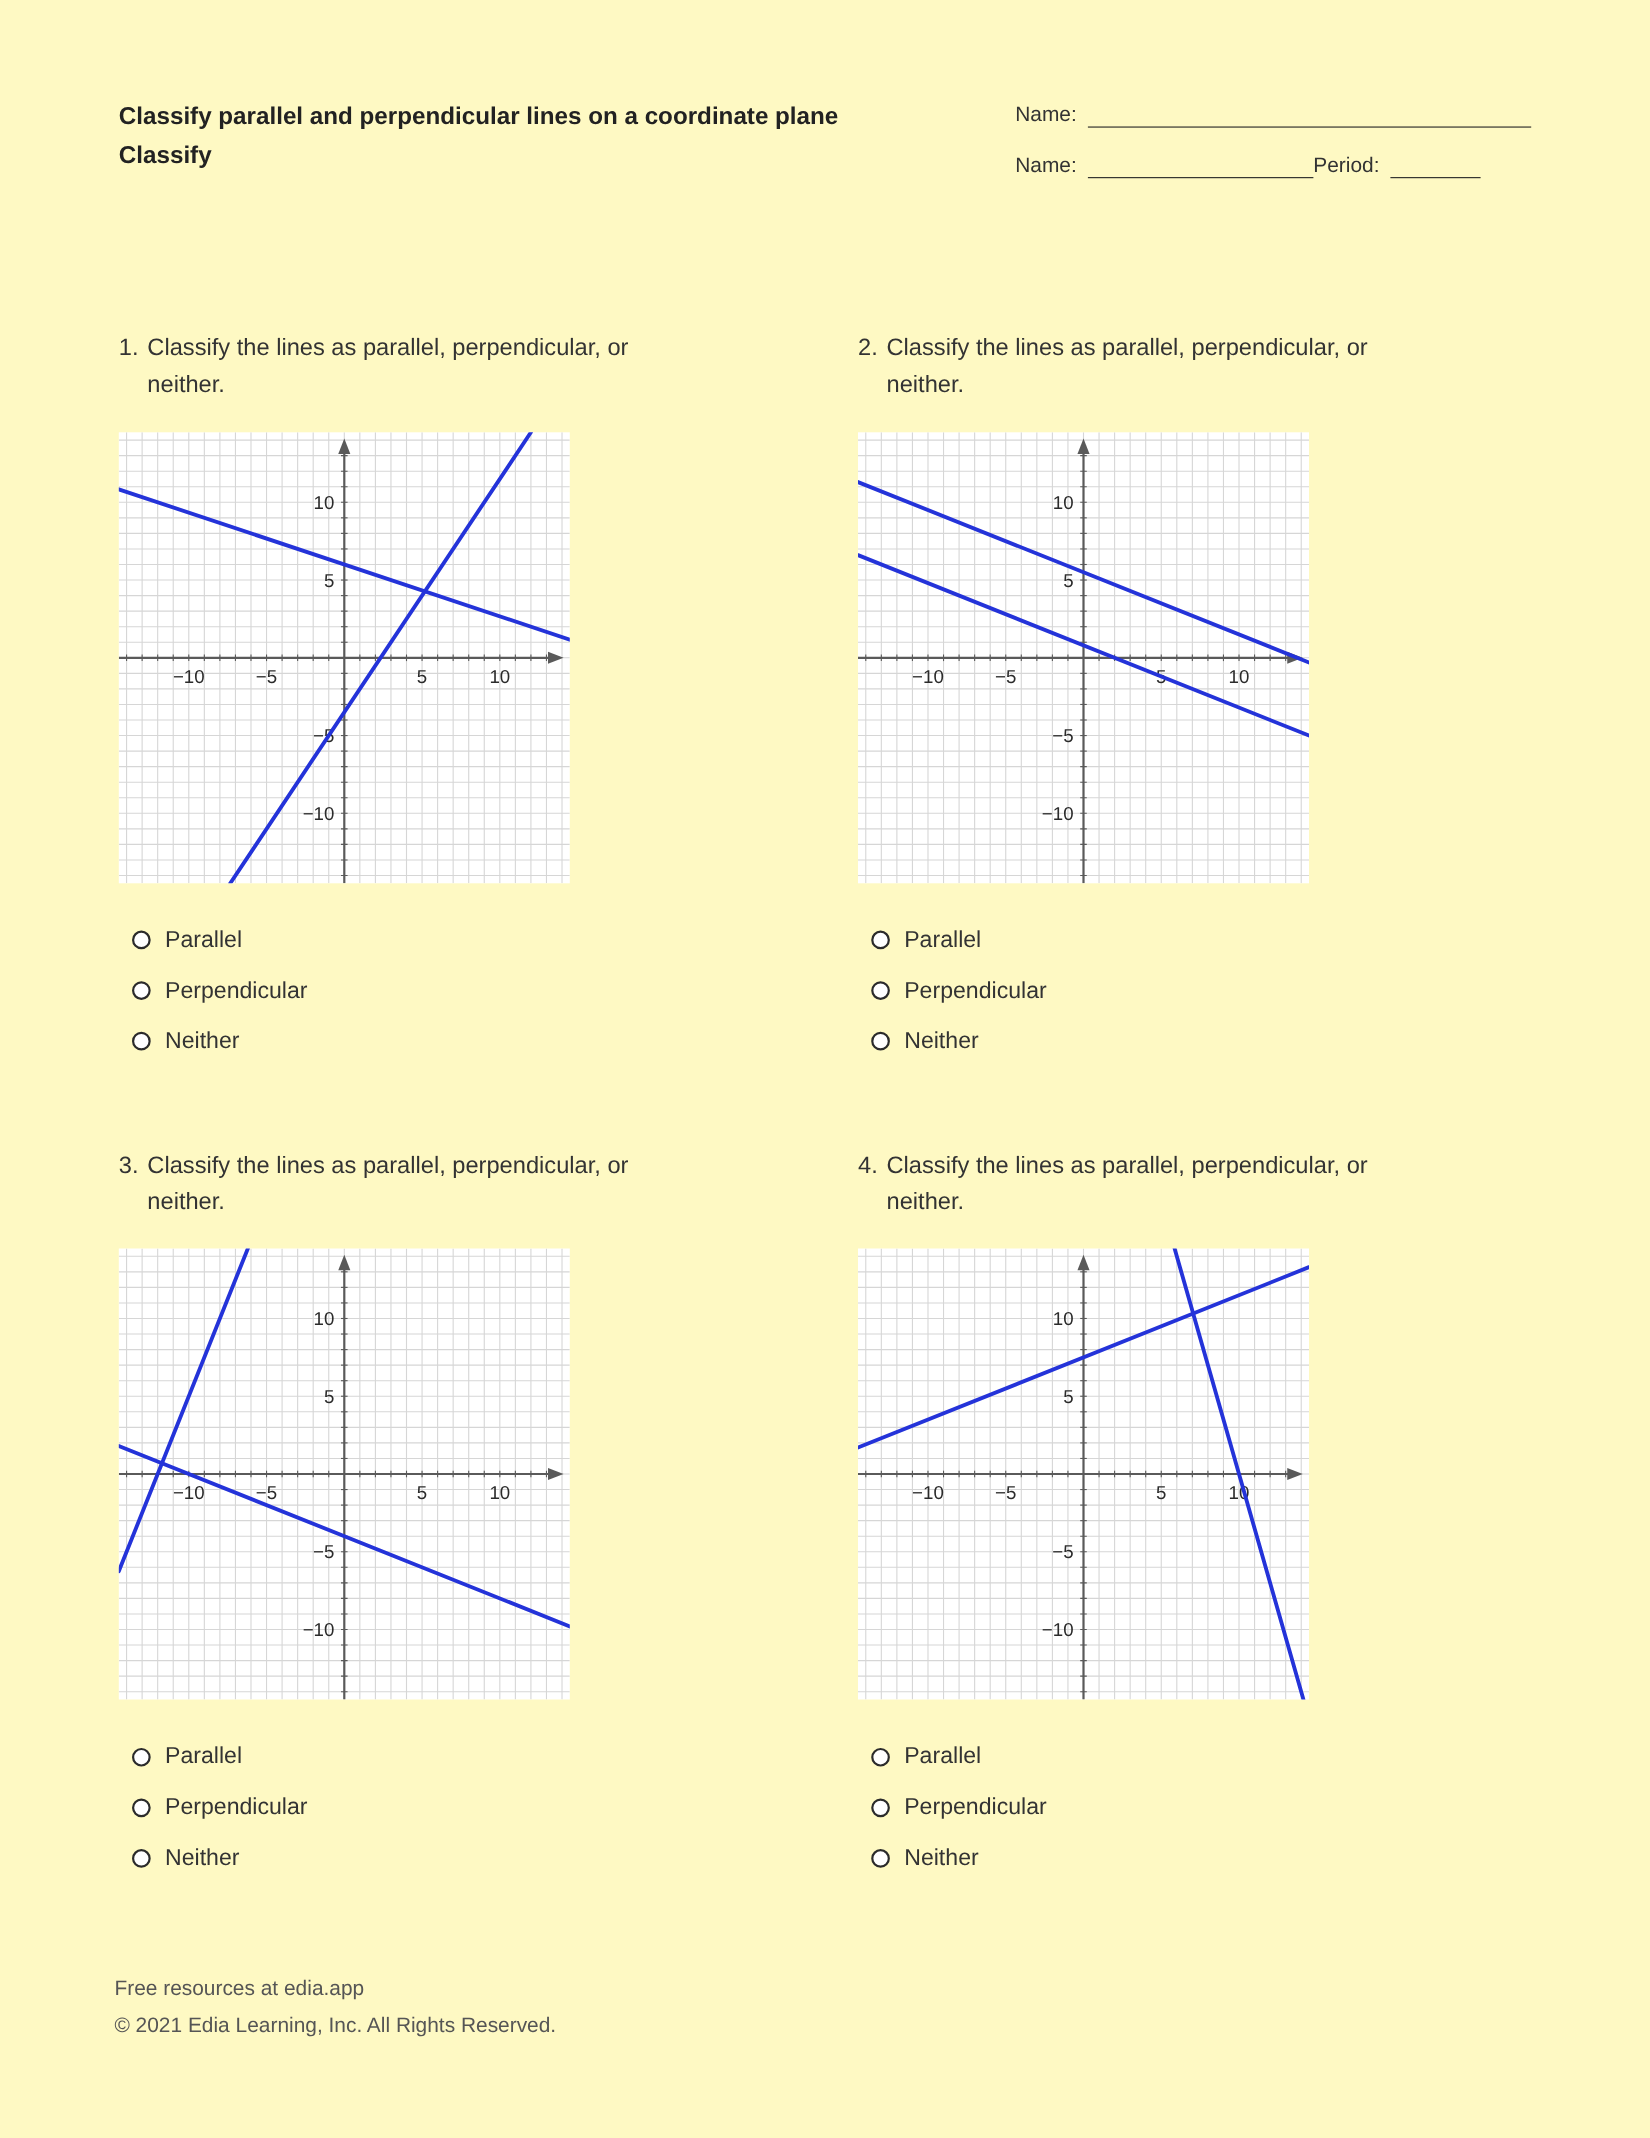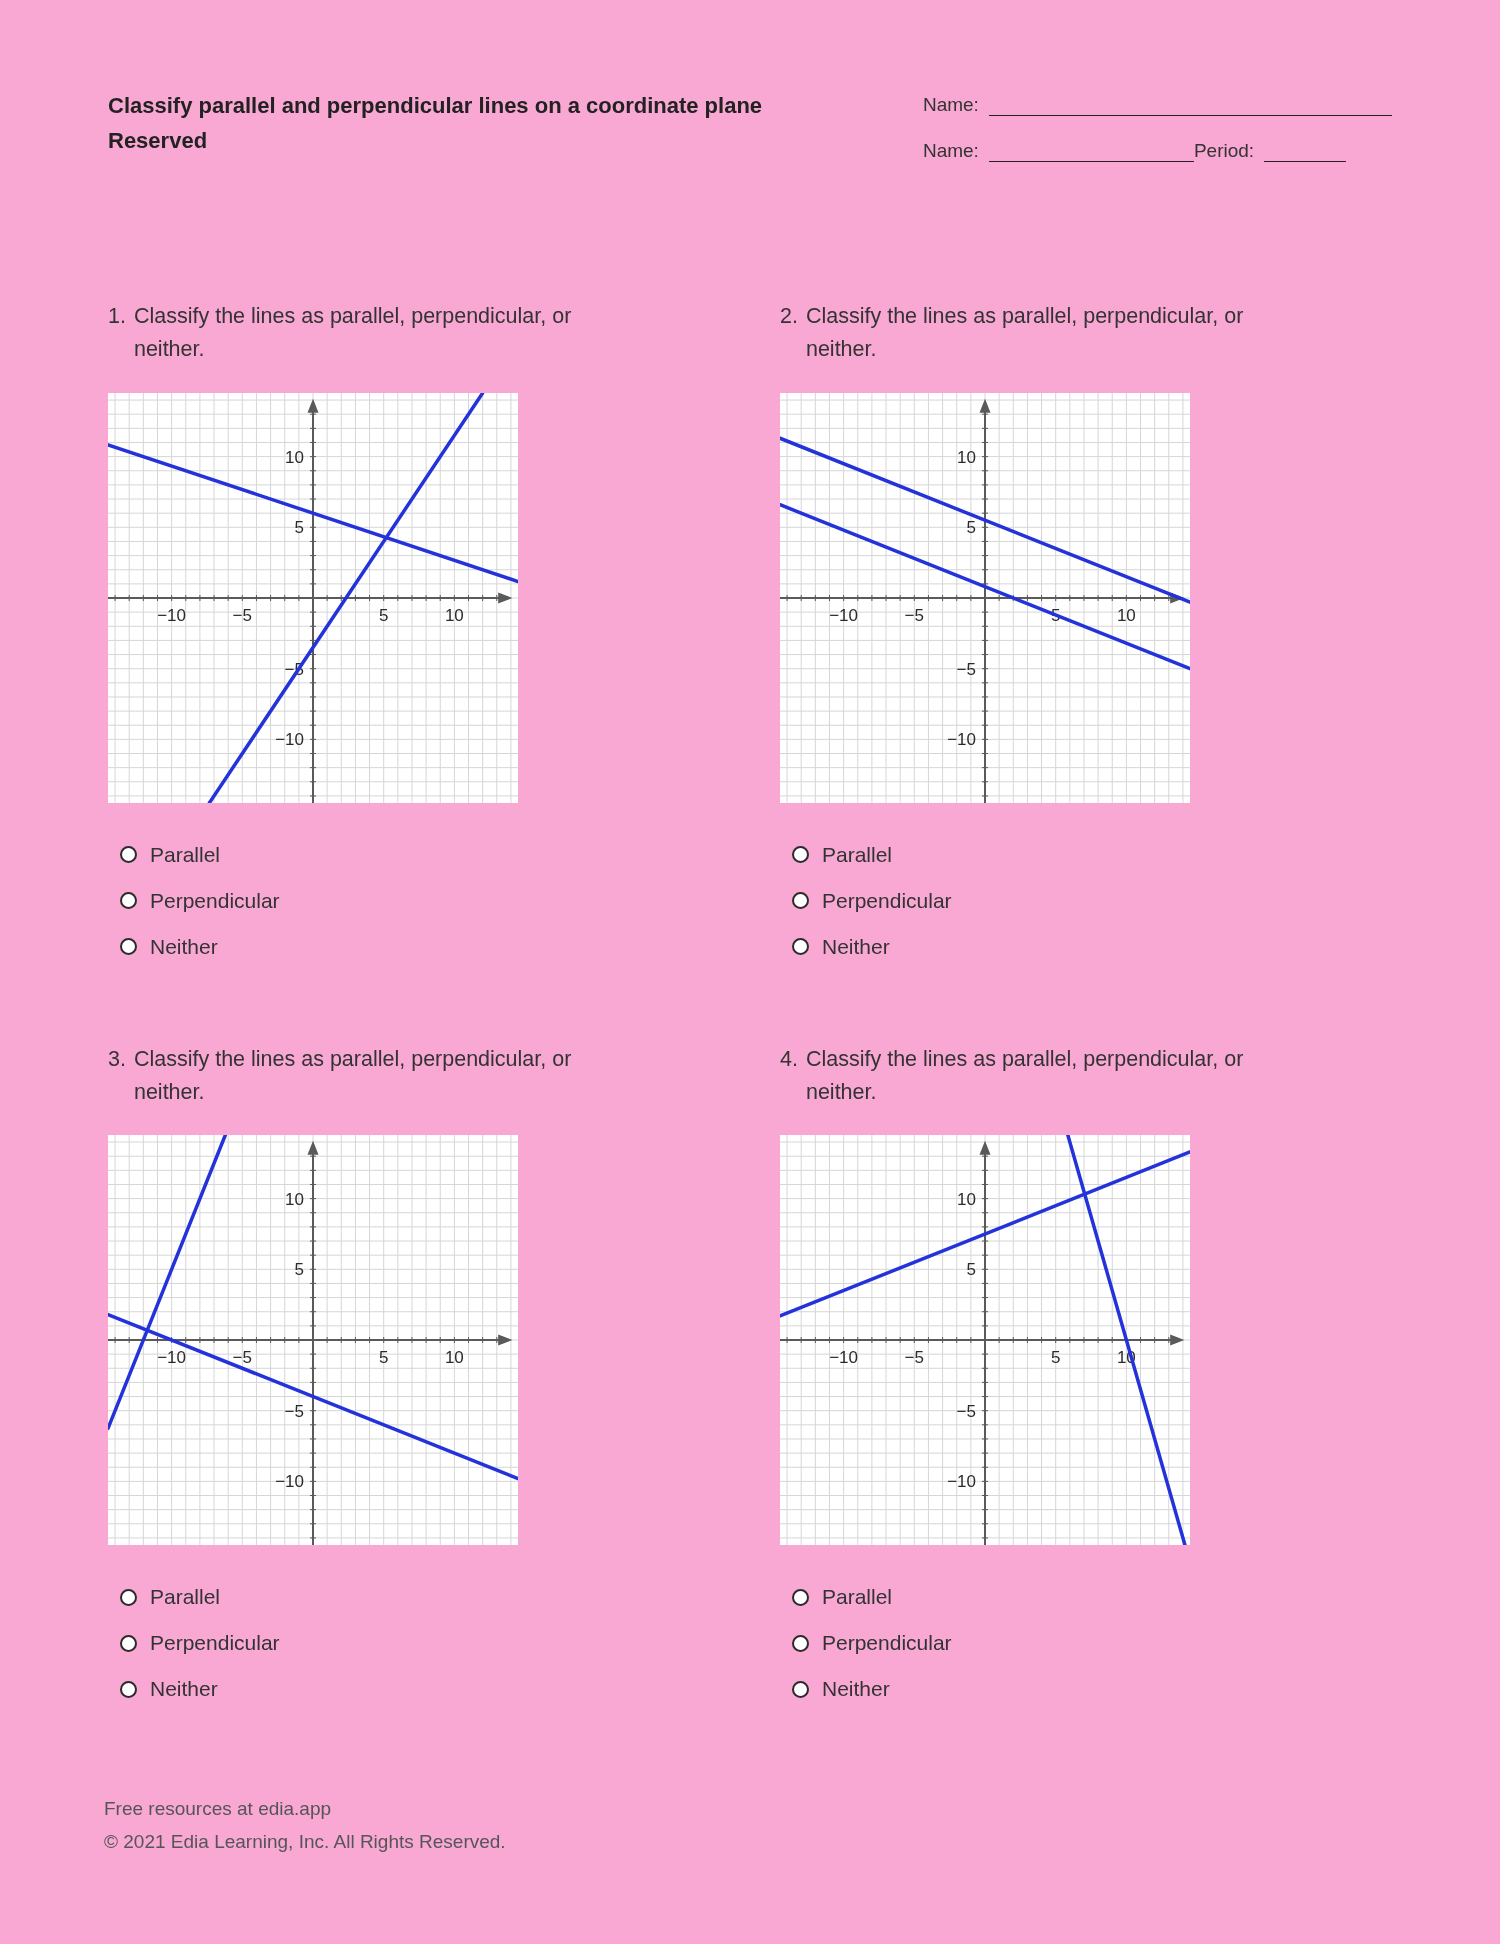--- a/index.html
+++ b/index.html
@@ -7,21 +7,21 @@
   body {
     width: 1500px; height: 1944px;
     font-family: "Liberation Sans", sans-serif;
     color: #333;
     position: relative;
   }
   .page {
     position: relative;
     width: 1500px; height: 1944px;
     padding: 88px 108px 0 108px;
-    background: #f9a8d4;
+    background: #fef9c3;
     overflow: hidden;
   }
   
   .header { display: flex; align-items: flex-start; }
   .title-block { width: 820px; }
   .title-line {
     font-size: 22px; font-weight: bold; color: #222;
     line-height: 1.6;
   }
   .fields-block { margin-left: auto; width: 472px; padding-top: 4px; }
@@ -58,21 +58,21 @@
   .footer-line { font-size: 19px; color: #555; line-height: 1.75; }
 </style>
 </head>
 <body>
 
 <div class="page">
 
   <div class="header">
     <div class="title-block">
       <div class="title-line">Classify parallel and perpendicular lines on a coordinate plane</div>
-      <div class="title-line">Reserved</div>
+      <div class="title-line">Classify</div>
     </div>
     <div class="fields-block">
       <div class="field-row">
         <span class="field-label">Name:</span>
         <span class="field-line line-grow"></span>
       </div>
       <div class="field-row">
         <span class="field-label">Name:</span>
         <span class="field-line line-date"></span>
         <span class="field-label period-label">Period:</span>

